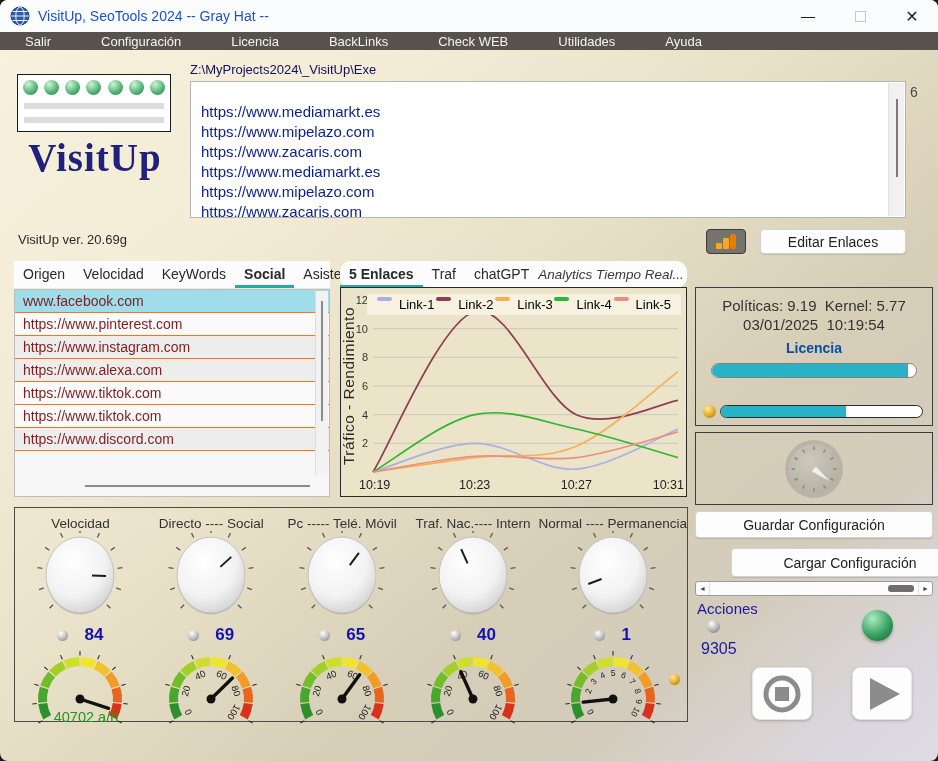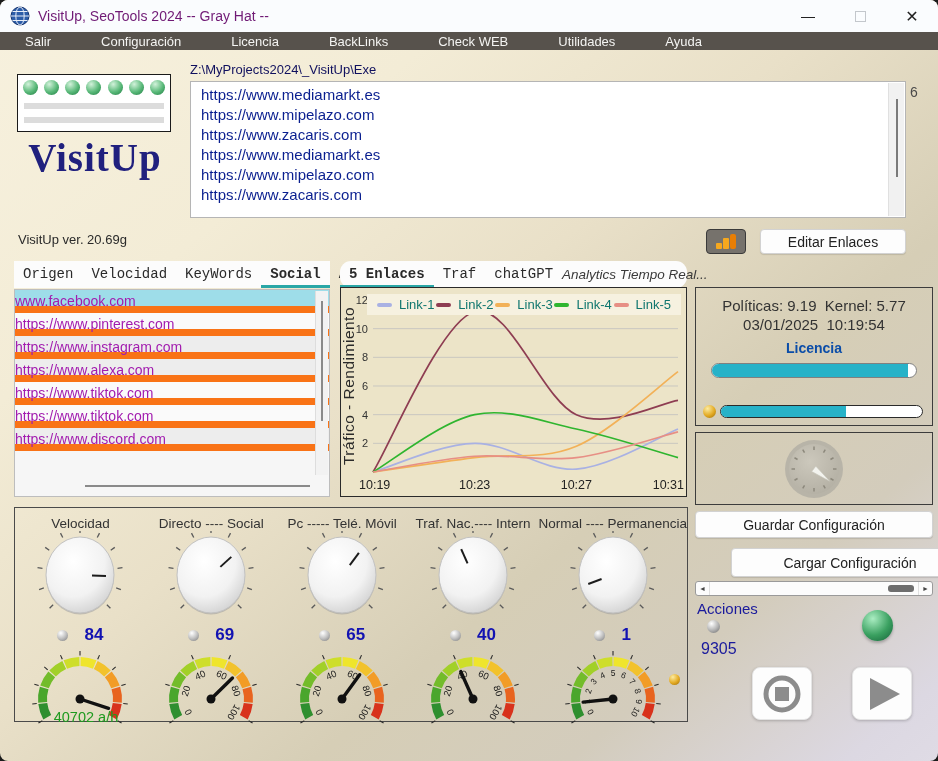--- a/index.html
+++ b/index.html
@@ -2,65 +2,65 @@
 <html><head>
 <meta charset="utf-8">
 <style>
   html,body{margin:0;padding:0;background:#1b1b1b;}
   *{box-sizing:border-box;}
   body{font-family:"Liberation Sans",sans-serif;}
   .window{position:relative;width:938px;height:761px;border-radius:8px;overflow:hidden;
     background:linear-gradient(140deg,#f7f1de 0%,#f3ecd6 26%,#e9e0c8 46%,#d6ceb6 66%,#d3ccbc 80%,#dcd8e2 95%,#dfdbe5 100%);}
   
   .titlebar{position:absolute;top:0;left:0;right:0;height:32px;background:#fafcfe;display:flex;align-items:center;}
-  .title-text{margin-left:8px;font-size:14px;color:#701a75;text-align:center;}
+  .title-text{margin-left:8px;font-size:14px;color:#1d4ed8;text-align:center;}
   .win-controls{margin-left:auto;display:flex;height:100%;}
   .win-btn{width:52px;display:flex;align-items:center;justify-content:center;font-size:14px;color:#222;cursor:default;}
   .max-glyph{width:11px;height:11px;border:1px solid #c3c7cc;display:inline-block;}
   
   .menubar{position:absolute;top:32px;left:0;right:0;height:18px;background:#57524c;display:flex;align-items:center;color:#f4f4f2;font-size:13px;}
   .menu-item{margin-left:50px;cursor:default;white-space:nowrap;}
   .menu-item:first-child{margin-left:25px;}
   
   .logo-box{position:absolute;left:17px;top:74px;width:154px;height:58px;background:#fff;border:1px solid #1a1a1a;}
   .logo-dots{position:absolute;top:5px;left:5px;right:5px;display:flex;justify-content:space-between;}
   .logo-dot{width:15px;height:15px;border-radius:50%;background:radial-gradient(circle at 35% 28%,#d2f2da,#58b878 55%,#1e7a40);}
   .logo-bar{position:absolute;left:6px;right:6px;height:6px;background:#dcdcdc;}
   .brand{position:absolute;left:12px;top:127px;width:166px;text-align:center;font-family:"Liberation Serif",serif;font-weight:bold;font-size:39px;color:#20207e;letter-spacing:1px;margin-top:8px;}
   .version{position:absolute;left:18px;top:232px;font-size:13px;color:#2a2a2a;}
   
   .path-label{position:absolute;left:190px;top:62px;font-size:13px;color:#10105e;}
-  .url-box{position:absolute;left:190px;top:81px;width:716px;height:137px;background:#fff;border:1px solid #b5b5b5;padding:3px 10px;overflow:hidden;}
+  .url-box{position:absolute;left:190px;top:81px;width:716px;height:137px;background:#fff;border:1px solid #b5b5b5;padding:20px 10px;overflow:hidden;}
   .url-line{font-size:15px;color:#0a1f8f;line-height:20px;white-space:nowrap;}
   .url-scroll{position:absolute;top:1px;right:1px;bottom:1px;width:16px;background:#f1f1f1;border-left:1px solid #e0e0e0;}
   .url-thumb{position:absolute;left:7px;top:16px;width:2px;height:78px;background:#7a7a7a;}
   .url-count{position:absolute;left:910px;top:84px;font-size:14px;color:#4a4a4a;}
   .ga-btn{position:absolute;left:706px;top:229px;width:40px;height:25px;background:#76726c;border:1px solid #3a3a3a;border-radius:4px;display:flex;align-items:center;justify-content:center;cursor:pointer;}
   .btn{background:#fdfdfd;border:1px solid #d2d2d2;border-radius:4px;color:#222;font-size:14px;display:flex;align-items:center;justify-content:center;cursor:pointer;box-shadow:0 1px 1px rgba(0,0,0,.12);}
   .edit-links-btn{position:absolute;left:760px;top:229px;width:146px;height:25px;}
   
   .tabstrip{position:absolute;height:27px;background:#fcfcfc;display:flex;align-items:flex-end;font-size:14px;color:#2a2a2a;}
   .tabstrip-left{left:14px;top:261px;width:316px;}
   .tabstrip-right{left:340px;top:261px;width:347px;border-radius:11px;}
-  .tab{padding:4px 9px 6px 9px;cursor:pointer;white-space:nowrap;font-family:Liberation Mono, monospace;}
+  .tab{padding:4px 9px 6px 9px;cursor:pointer;white-space:nowrap;}
   .tab.active{font-weight:bold;padding-bottom:3px;border-bottom:3px solid #2aa7a7;}
   .tab-suffix{margin-left:auto;font-style:italic;font-size:13.5px;color:#3a3a3a;padding:0 8px 6px 0;white-space:nowrap;}
   
   .social-list{position:absolute;left:14px;top:289px;width:316px;height:208px;background:#f6f6f6;border:1px solid #bdbdbd;overflow:hidden;}
-  .social-row{height:23px;line-height:23px;font-size:14px;color:#a21caf;border-bottom:7px solid #f97316;white-space:nowrap;cursor:pointer;}
+  .social-row{height:23px;line-height:23px;padding-left:8px;font-size:14px;color:#7f1d1d;border-bottom:1px solid #f97316;white-space:nowrap;cursor:pointer;}
   .social-row.alt{background:#ededed;}
   .social-row.norm{background:#fafafa;}
   .social-row.selected{background:#9edde9;}
   .social-vscroll{position:absolute;top:1px;right:1px;bottom:21px;width:13px;background:#f2f2f2;border-left:1px solid #ddd;}
   .social-vthumb{position:absolute;left:5px;top:10px;width:2px;height:120px;background:#8a8a8a;}
   .social-hscroll{position:absolute;bottom:9px;left:70px;width:225px;height:2px;background:#8a8a8a;cursor:pointer;}
   
   .chart-panel{position:absolute;left:340px;top:287px;width:347px;height:210px;background:#ece4c8;border:1px solid #2a2a2a;}
   .legend{position:absolute;left:26px;top:6px;right:5px;height:21px;background:#f6f1e0;display:flex;align-items:center;justify-content:space-between;padding:0 10px;z-index:2;}
-  .legend-item{display:flex;align-items:center;font-size:13px;color:#0f766e;white-space:nowrap;}
+  .legend-item{display:flex;font-size:13px;color:#000000;white-space:nowrap;}
   .legend-dash{width:15px;height:4px;border-radius:2px;margin-right:7px;}
   .chart-svg{position:absolute;left:0;top:0;}
   svg text{font-family:"Liberation Sans",sans-serif;}
   
   .panel{position:absolute;border:1px solid #3c3c3c;}
   .status-panel{left:695px;top:287px;width:238px;height:139px;text-align:center;font-size:15px;color:#333;padding-top:7px;}
   .status-line{margin-top:2px;}
   .license-label{margin-top:7px;font-size:14px;font-weight:bold;color:#0b4da8;}
   .pbar{position:relative;background:#fff;border:1px solid #808080;border-radius:8px;overflow:hidden;}
   .pbar-fill{position:absolute;left:0;top:0;bottom:0;background:#27b2c8;}

